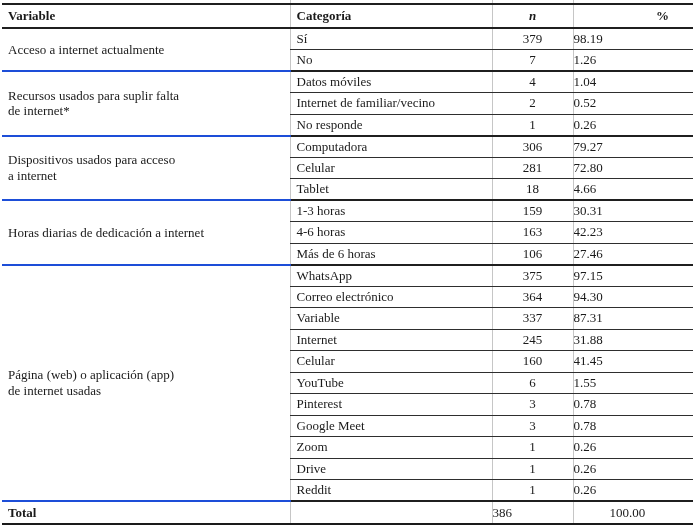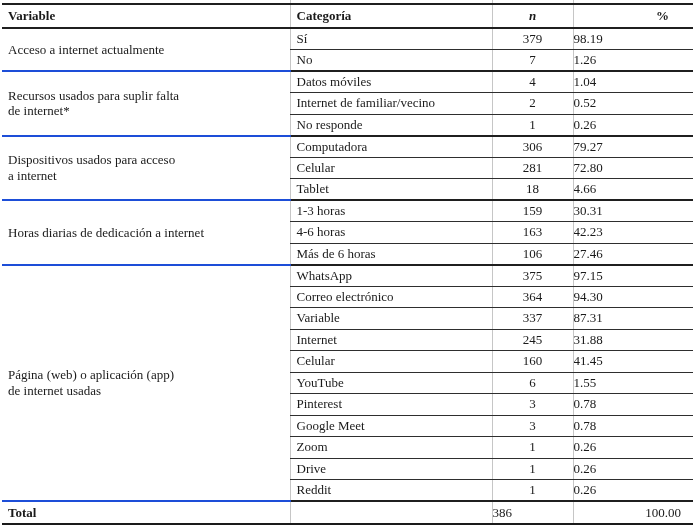--- a/index.html
+++ b/index.html
@@ -59,21 +59,21 @@
   thead th.h-cat, thead th.h-n, thead th.h-pct,
   td.cat-cell, td.n-cell, td.pct-cell,
   tfoot td.t-cat, tfoot td.t-n, tfoot td.t-pct {
     border-left: 1px solid #c6c6c6;
   }
 
   tfoot tr { height: 23px; }
   tfoot td { border-bottom: 2.5px solid #1a1a1a; margin-top: 40px; }
   tfoot td.t-label { font-weight: bold; padding-left: 6px; }
   tfoot td.t-n   { text-align: left; }
-  tfoot td.t-pct { text-align: right; padding-right: 12px; }
+  tfoot td.t-pct { text-align: center; padding-right: 12px; }
 </style>
 </head>
 <body>
 
 <div class="gridline-tick" style="left:290px"></div>
 <div class="gridline-tick" style="left:492px"></div>
 <div class="gridline-tick" style="left:573px"></div>
 
 <table class="results">
   <colgroup>

